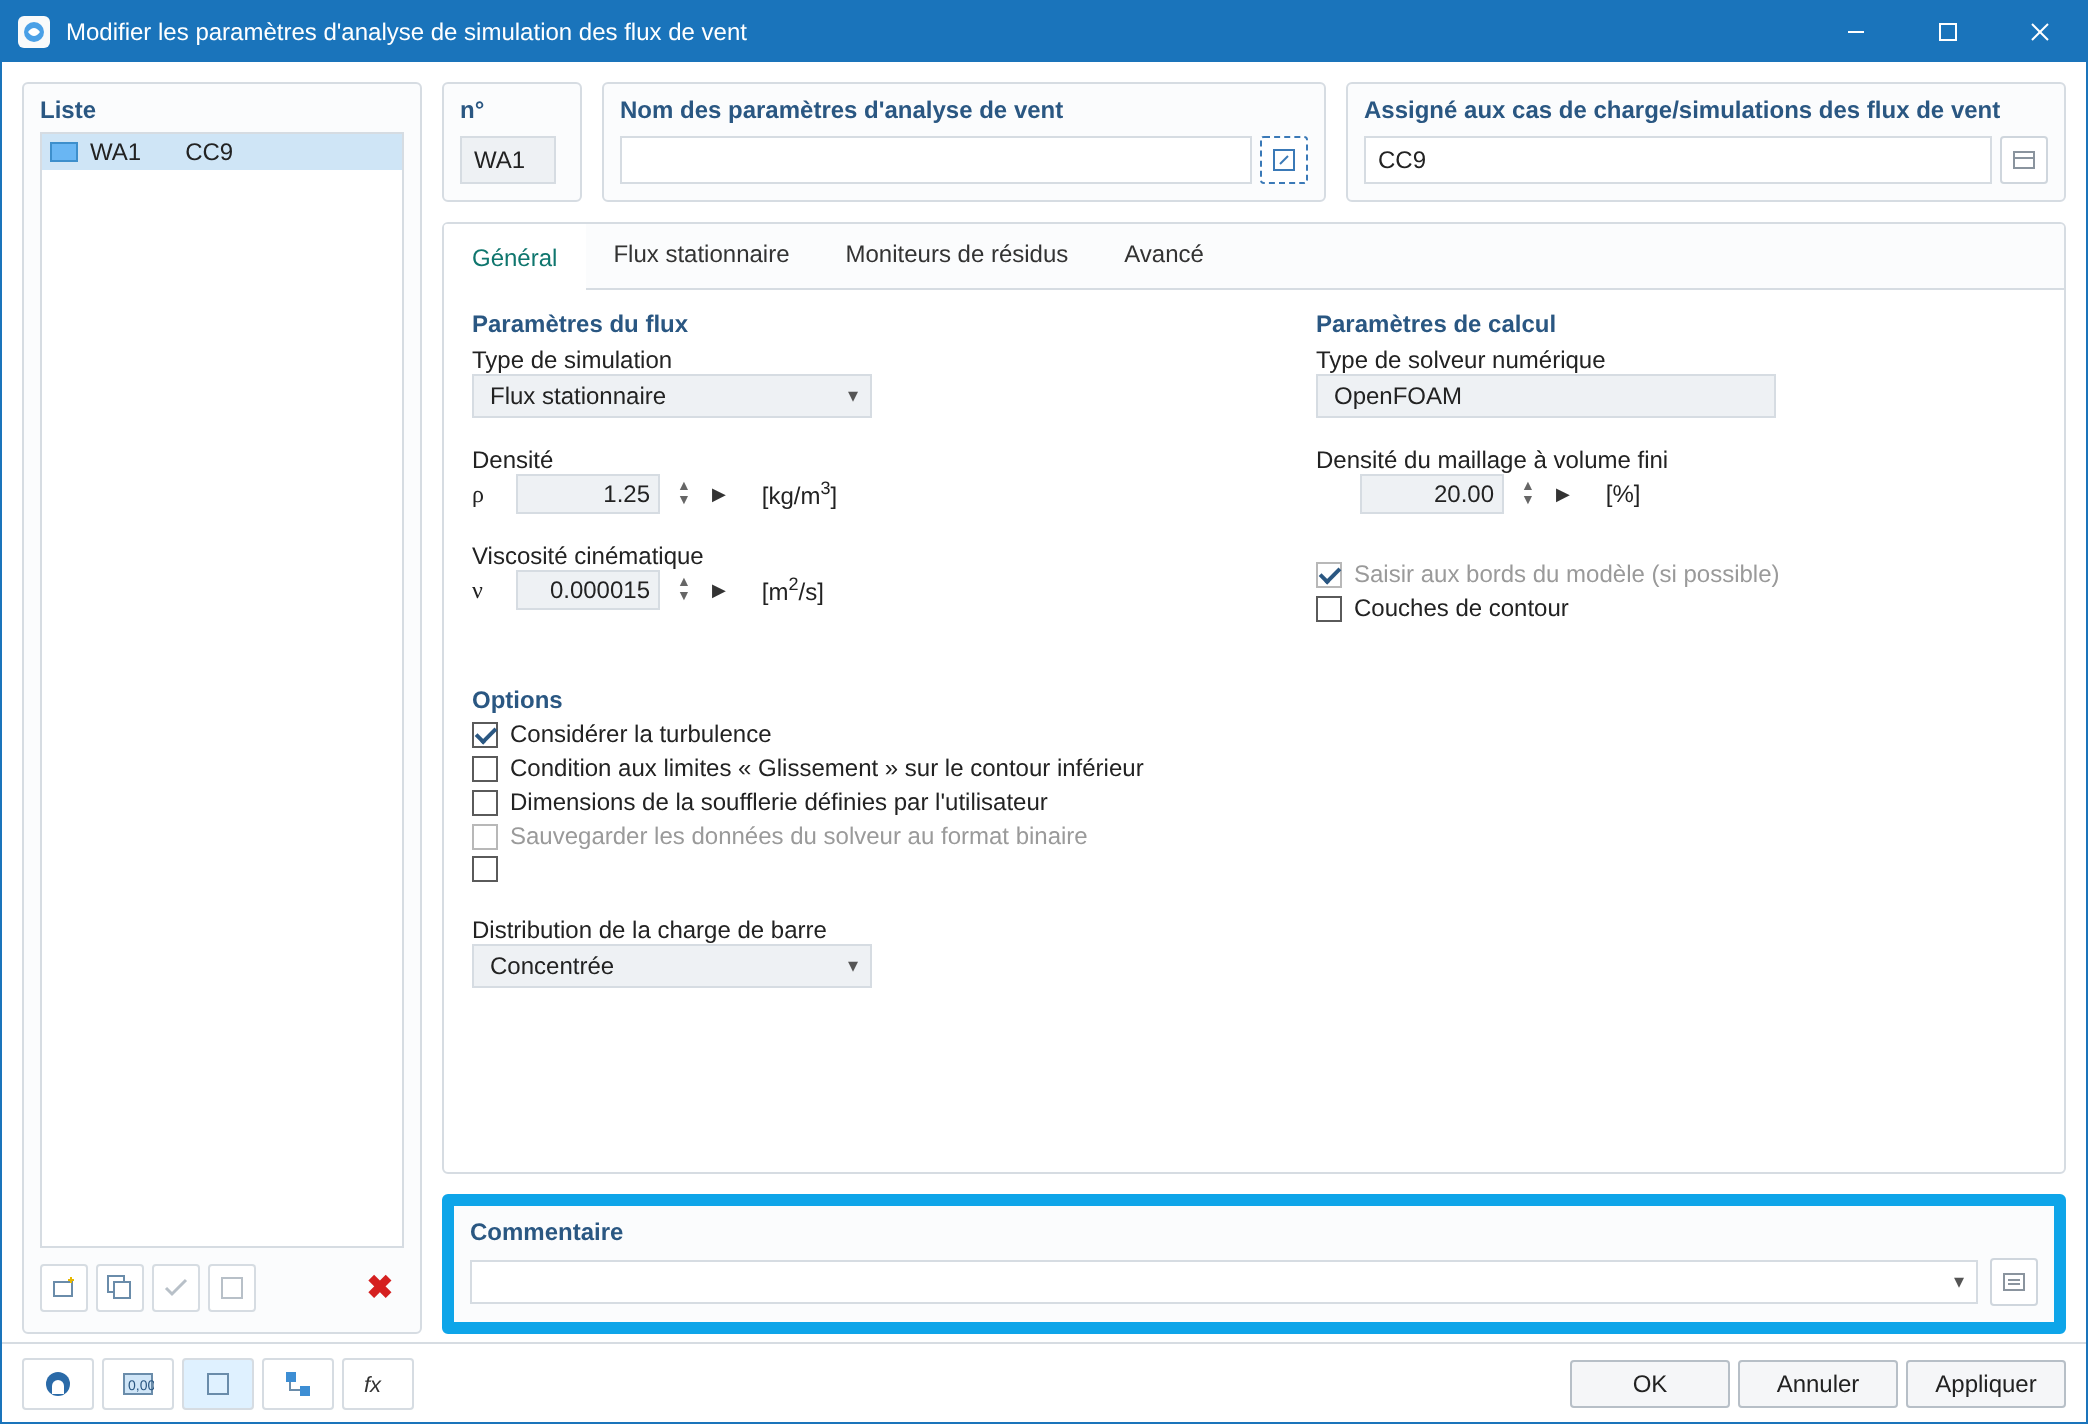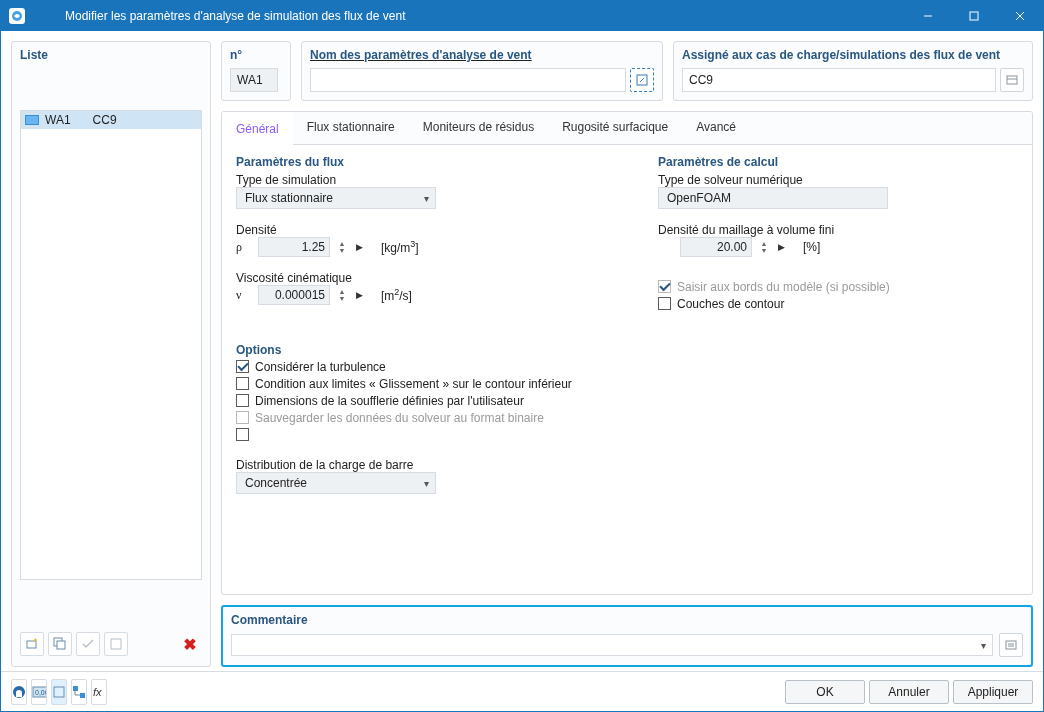--- a/index.html
+++ b/index.html
@@ -1,59 +1,59 @@
 <!DOCTYPE html>
 <html><head>
 <meta charset="utf-8">
 <style>
   * { box-sizing: border-box; }
   html, body { margin:0; padding:0; font-family: "Segoe UI", Tahoma, sans-serif; font-size:12px; color:#222; background:#fff; }
   .window { width:1044px; height:712px; border:1px solid #1a74bb; display:flex; flex-direction:column; }
   .titlebar { height:30px; background:#1a74bb; color:#fff; display:flex; align-items:center; padding:0 0 0 8px; }
   .titlebar .app-icon { width:16px; height:16px; background:#f9fafa; border-radius:3px; margin-right:8px; display:flex; align-items:center; justify-content:center;}
   .titlebar .app-icon svg{ display:block;}
-  .titlebar .title-text { flex:1; font-size:12px;margin-left:32px; }
+  .titlebar .title-text { flex:1; font-size:12px; }
   .titlebar .win-btn { width:46px; height:30px; display:flex; align-items:center; justify-content:center; }
   .titlebar .win-btn svg{ stroke:#fff;}
   
   .body-area { flex:1; display:flex; flex-direction:column; background:#fff;}
   .content-row { flex:1; display:flex; padding:10px 10px 4px 10px; gap:10px; overflow:hidden;}
   
   .left-panel { width:200px; display:flex; flex-direction:column;}
-  .panel-box { border:1px solid #d6dce2; border-radius:3px; background:#fbfcfd; padding:6px 8px 8px 8px; display:flex; flex-direction:column;gap:44px;}
+  .panel-box { border:1px solid #d6dce2; border-radius:3px; background:#fbfcfd; padding:6px 8px 8px 8px; display:flex; flex-direction:column;}
   .panel-header { color:#2a5782; font-weight:600; font-size:12px; margin-bottom:4px;}
   .list-area { flex:1; background:#fff; border:1px solid #d6dce2;}
   .list-item { padding:2px 4px; display:flex; align-items:center; gap:6px; font-size:12px;}
   .list-item.selected{ background:#cfe5f6;}
   .list-item .tiny-icon{ width:14px; height:10px; background:#69b6f3; border:1px solid #3d8fcc;}
   .list-item .spc{ display:inline-block; width:10px;}
   
   .left-bottom-bar { display:flex; align-items:center; gap:4px; margin-top:6px; padding:2px 0;}
   .tool-btn { width:24px; height:24px; border:1px solid #d6dce2; background:#fff; display:flex; align-items:center; justify-content:center; border-radius:2px;}
   .tool-btn svg{ display:block;}
   .x-btn { margin-left:auto; color:#d52020; font-weight:bold; font-size:16px; width:24px; text-align:center;}
   
   .right-stack { flex:1; display:flex; flex-direction:column; gap:10px; min-width:0;}
   .top-fields { display:flex; gap:10px;}
   .field-box { border:1px solid #d6dce2; border-radius:3px; background:#fbfcfd; padding:6px 8px 8px 8px;}
   .field-box .lbl { color:#2a5782; font-weight:600; font-size:12px; margin-bottom:6px;}
   .field-box .val-wrap{ display:flex; align-items:center; gap:4px;}
   .field-box .txt { height:24px; background:#eef1f4; border:1px solid #d6dce2; padding:0 6px; display:flex; align-items:center; font-size:12px;}
   .field-box.num { width:70px;}
   .field-box.num .txt{ width:48px;}
-  .field-box.name { flex:1;text-decoration:underline;}
+  .field-box.name { flex:1;}
   .field-box.name .txt{ flex:1; background:#fff;}
   .field-box.assign { width:360px;}
   .field-box.assign .txt{ flex:1; background:#fff;}
   .ico-btn { width:24px; height:24px; border:1px solid #cfd6dd; background:#fff; display:flex; align-items:center; justify-content:center; border-radius:2px;}
   .ico-btn.active{ border:1px dashed #3a79b7;}
   
   .main-panel { flex:1; border:1px solid #d6dce2; border-radius:3px; background:#fff; display:flex; flex-direction:column; overflow:hidden;}
   .tabs { display:flex; border-bottom:1px solid #d6dce2; background:#fbfcfd;}
-  .tab { padding:8px 14px 7px 14px; font-size:12px; color:#8b5cf6; border-right:0; cursor:default;}
+  .tab { padding:8px 14px 7px 14px; font-size:12px; color:#0f766e; border-right:0; cursor:default;}
   .tab.active{ background:#fff; border-bottom:2px solid #fff; margin-bottom:-1px; font-weight:400;}
   .tab:not(.active){ color:#333;}
   .tab.active{ border-top:2px solid #fff;}
   
   .tab-content { flex:1; padding:10px 14px; display:flex; gap:36px; overflow:auto;}
   .col { flex:1; display:flex; flex-direction:column; gap:10px; min-width:0;}
   .col.right{ max-width:360px;}
   .group-title { color:#2a5782; font-weight:600; font-size:12px; margin-bottom:2px;}
   .group { border-bottom:0;}
   .sep { height:10px;}
@@ -61,36 +61,36 @@
   .select { display:flex; align-items:center; justify-content:space-between; height:22px; background:#eef1f4; border:1px solid #d6dce2; padding:0 6px 0 8px; font-size:12px; width:200px;}
   .select.wide{ width:230px;}
   .select .chev{ font-size:10px; color:#555;}
   .row { display:flex; align-items:center; gap:6px;}
   .sym { width:16px; font-size:12px; font-family: "Segoe UI", serif;}
   .num-input { width:72px; height:20px; background:#eef1f4; border:1px solid #d6dce2; display:flex; align-items:center; justify-content:flex-end; padding:0 4px; font-size:12px;}
   .spinner { width:12px; display:flex; flex-direction:column; font-size:7px; line-height:7px; color:#666; align-items:center;}
   .play { font-size:9px; color:#333; margin-left:2px;}
   .unit { font-size:12px; margin-left:12px;}
   sup{ font-size:9px;}
-  .chk-row { display:flex; align-items:flex-start; gap:6px; font-size:12px; margin:3px 0;}
+  .chk-row { display:flex; align-items:flex-end; gap:6px; font-size:12px; margin:3px 0;}
   .chk { width:13px; height:13px; border:1px solid #5a5a5a; background:#fff; display:flex; align-items:center; justify-content:center;}
   .chk.checked::after{ content:""; width:8px; height:4px; border-left:2px solid #2a5782; border-bottom:2px solid #2a5782; transform:rotate(-45deg) translate(1px,-1px);}
   .chk.disabled{ border-color:#b8b8b8;}
   .chk-row.disabled{ color:#9a9a9a;}
   .sub-lbl { font-size:12px; color:#888; width:24px; text-align:right;}
   .num-input.disabled{ color:#aaa; background:#f3f4f6;}
   
-  .comment-box { border:2px solid #0ea5e9; border-radius:3px; background:#fbfcfd; padding:6px 8px 8px 8px;}
+  .comment-box { border:6px solid #0ea5e9; border-radius:3px; background:#fbfcfd; padding:6px 8px 8px 8px;}
   .comment-box .row{ gap:6px;}
   .comment-box .select{ flex:1; background:#fff;}
   
   .footer { height:40px; border-top:1px solid #d6dce2; display:flex; align-items:center; padding:0 10px; gap:4px;}
   .footer .spacer{ flex:1;}
   .footer .dlg-btn { width:80px; height:24px; border:1px solid #b7bfc7; background:#f5f6f8; font-size:12px; display:flex; align-items:center; justify-content:center; border-radius:2px;}
-  .footer .tool-btn{ width:16px; height:26px;}
+  .footer .tool-btn{ width:36px; height:26px;}
   .tool-btn.blue-bg{ background:#dff1ff;}
 </style>
 </head>
 <body>
 
 <div class="window">
 
   <div class="titlebar">
     <div class="app-icon">
       <svg width="12" height="12" viewBox="0 0 12 12">
@@ -191,21 +191,20 @@
                 </div>
             </div>
           </div>
         </div>
 
         <div class="main-panel">
           <div class="tabs">
             <div class="tab active">Général</div>
             <div class="tab">Flux stationnaire</div>
             <div class="tab">Moniteurs de résidus</div>
-            <div class="tab">Rugosité surfacique</div>
             <div class="tab">Avancé</div>
           </div>
           <div class="tab-content">
 
             <div class="col">
               <div class="group">
                 <div class="group-title">Paramètres du flux</div>
                 <div class="form-lbl">Type de simulation</div>
                 <div class="select">
                   <span>Flux stationnaire</span>

